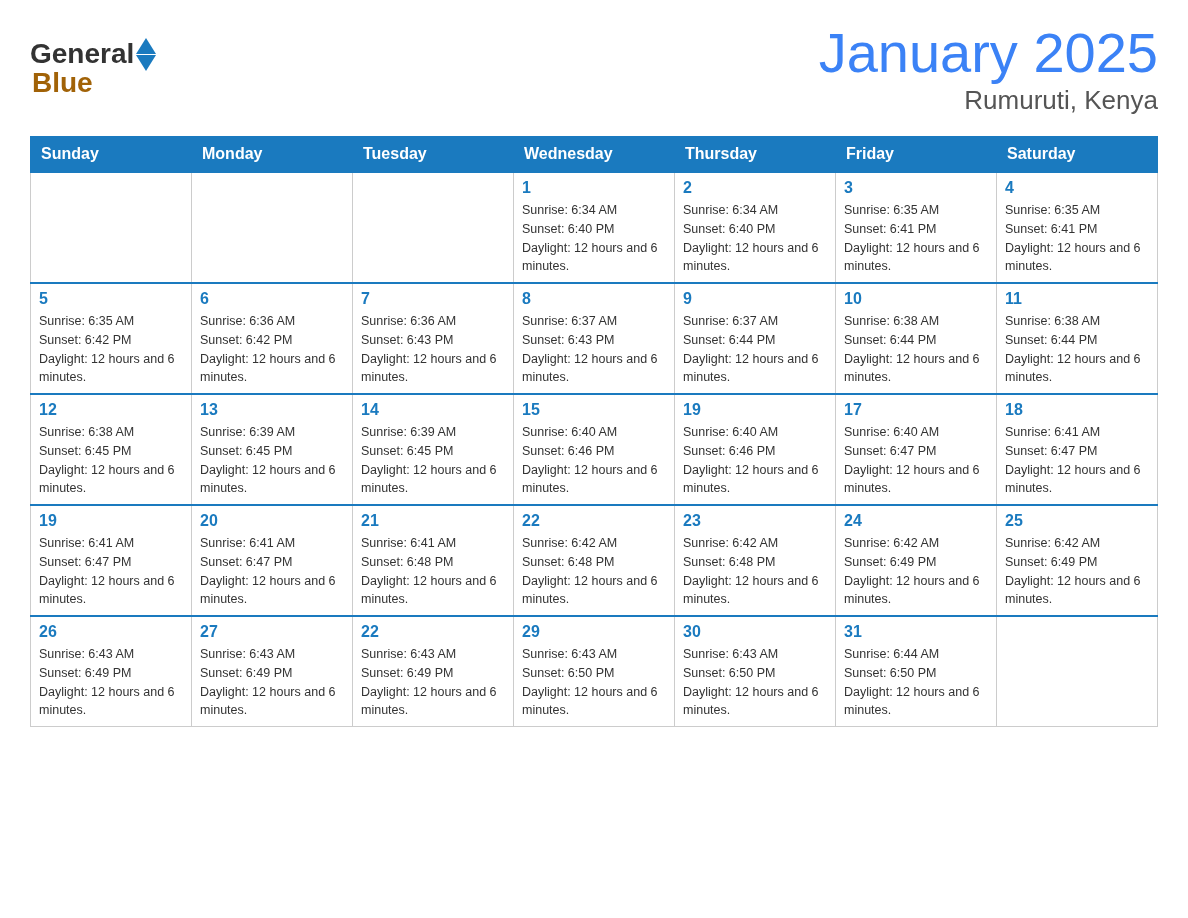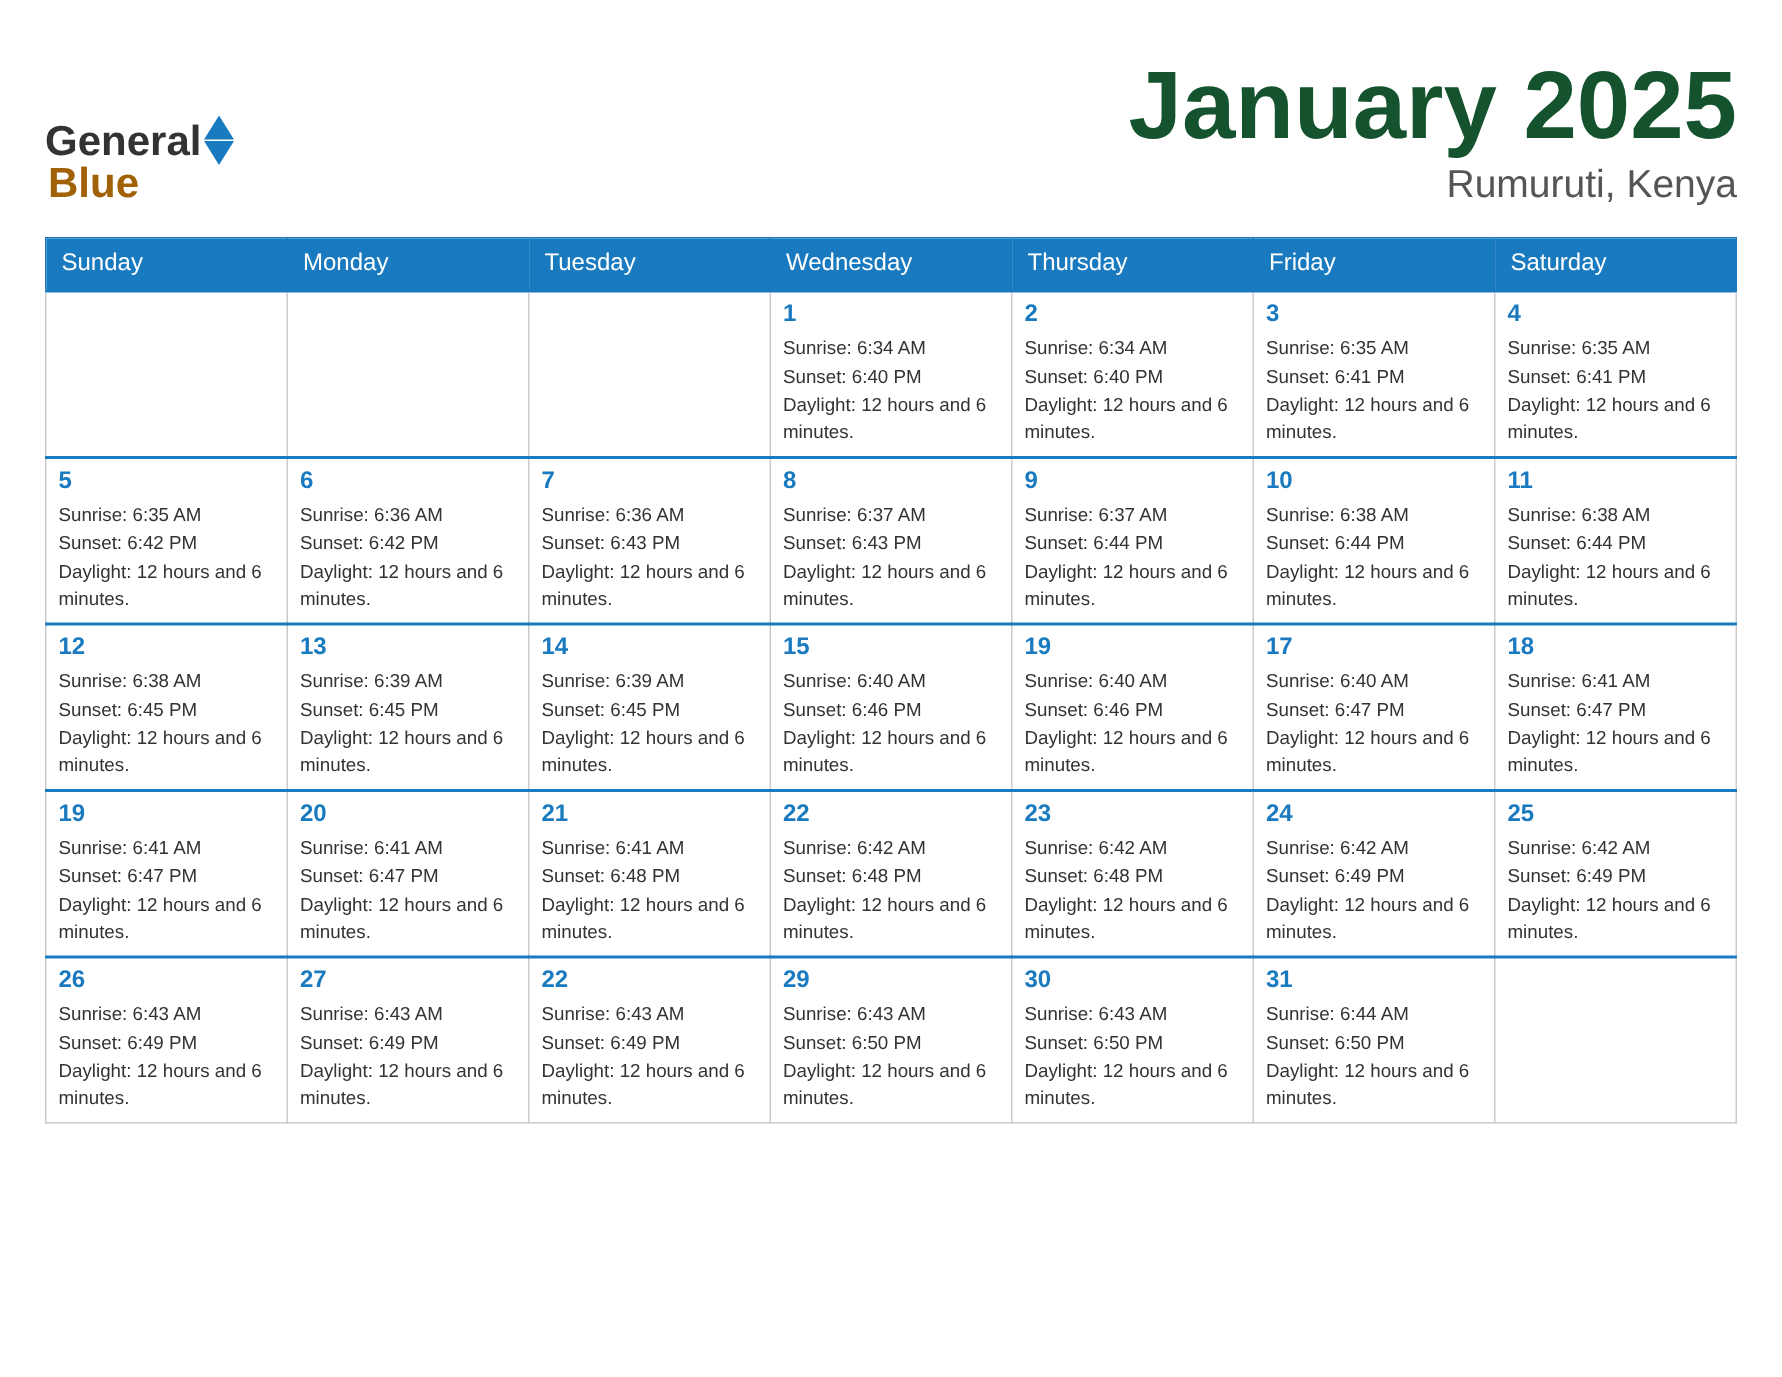--- a/index.html
+++ b/index.html
@@ -6,59 +6,58 @@
     body {
       font-family: Arial, sans-serif;
       background: #fff;
       width: 1188px;
       min-height: 918px;
       padding: 20px 30px;
     }
     .header {
       display: flex;
       justify-content: space-between;
-      align-items: flex-end;
+      align-items: center;
       margin-bottom: 20px;
-      margin-top: 13px;
     }
     .logo {
       display: flex;
       align-items: flex-end;
     }
     .logo-text-general {
       font-size: 28px;
       font-weight: bold;
       color: #333;
     }
     .logo-text-blue {
       font-size: 28px;
       font-weight: bold;
       color: #a16207;
     }
     .title-block {
       text-align: right;
     }
     .main-title {
-      font-size: 64px;
-      font-weight: bold;
-      color: #14532d;
+      font-size: 56px;
+      font-weight: normal;
+      color: #3b82f6;
     }
     .subtitle {
       font-size: 26px;
       color: #555;
     }
     .calendar {
       width: 100%;
       border-collapse: collapse;
     }
     .calendar thead tr th {
       background-color: #1a7abf;
       color: #fff;
       font-size: 16px;
-      font-weight: normal;
+      font-weight: bold;
       padding: 8px 10px;
       text-align: left;
       border: 1px solid #1a7abf;
     }
     .calendar tbody tr td {
       width: 14.28%;
       vertical-align: top;
       border: 1px solid #ccc;
       padding: 6px 8px;
       min-height: 100px;

